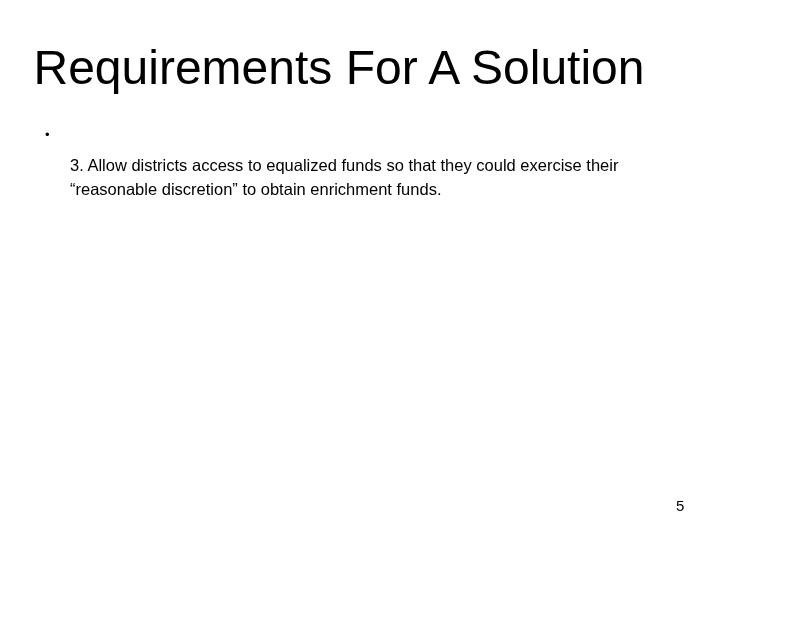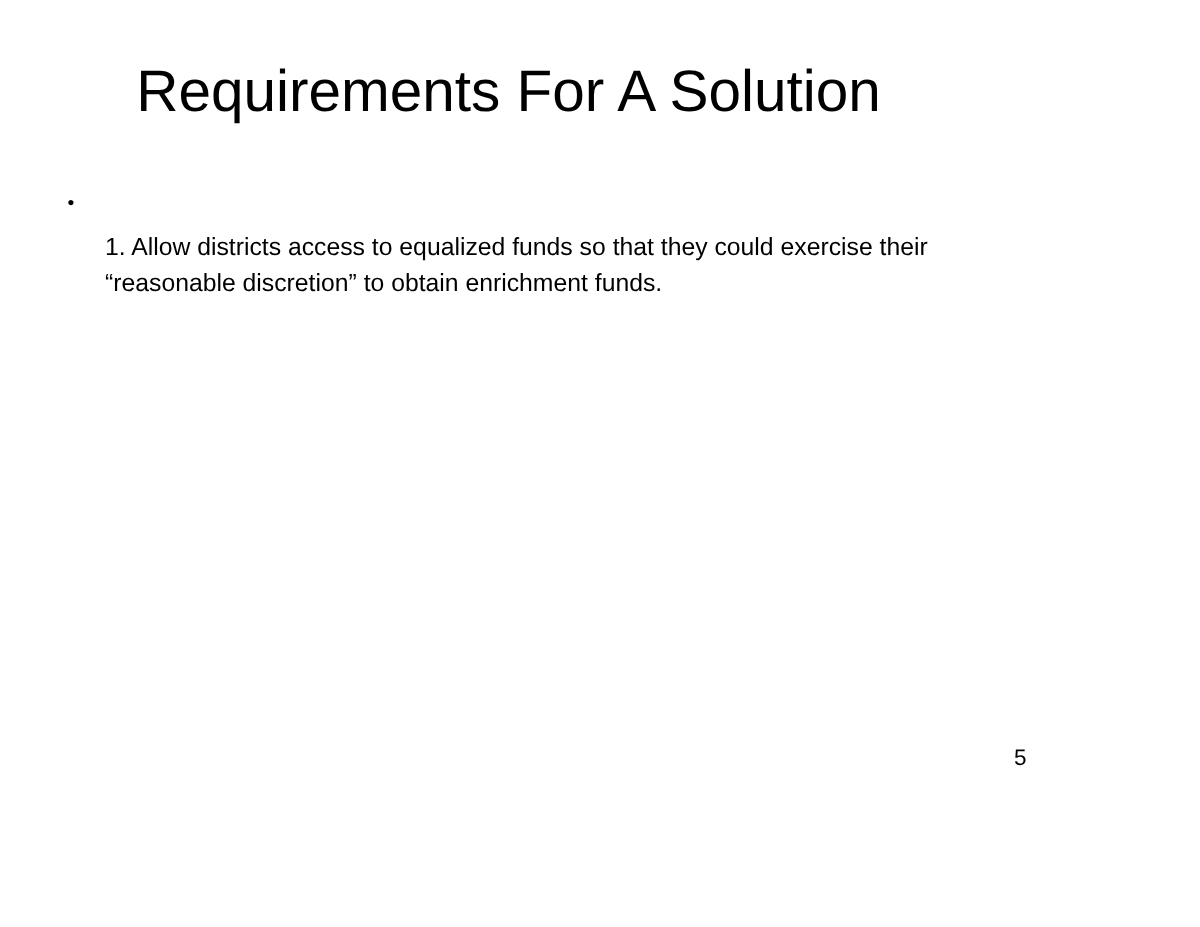--- a/index.html
+++ b/index.html
@@ -22,21 +22,21 @@
     width: 800px;
     height: 618px;
     background: #ffffff;
   }
   .slide-title {
     position: absolute;
     left: 0;
     top: 40px;
     width: 678px;
     text-align: center;
-    font-size: 39px;
+    font-size: 48px;
     font-weight: normal;
     line-height: 1.15;
     letter-spacing: 0px;
     white-space: nowrap;
   }
   .body-block {
     position: absolute;
     left: 42px;
     top: 128px;
     width: 700px;
@@ -80,19 +80,19 @@
 
   <div class="slide-title">Requirements For A Solution</div>
 
   <div class="body-block">
 
     <div class="bullet-row">
       <span class="bullet-dot">•</span>
     </div>
 
 
-    <div class="para second">1.  Allow districts access to equalized funds so that they could exercise their “reasonable discretion” to obtain enrichment funds.</div>
+    <div class="para second">3.  Allow districts access to equalized funds so that they could exercise their “reasonable discretion” to obtain enrichment funds.</div>
 
   </div>
 
   <div class="page-number">5</div>
 
 </div>
 
 </body></html>

